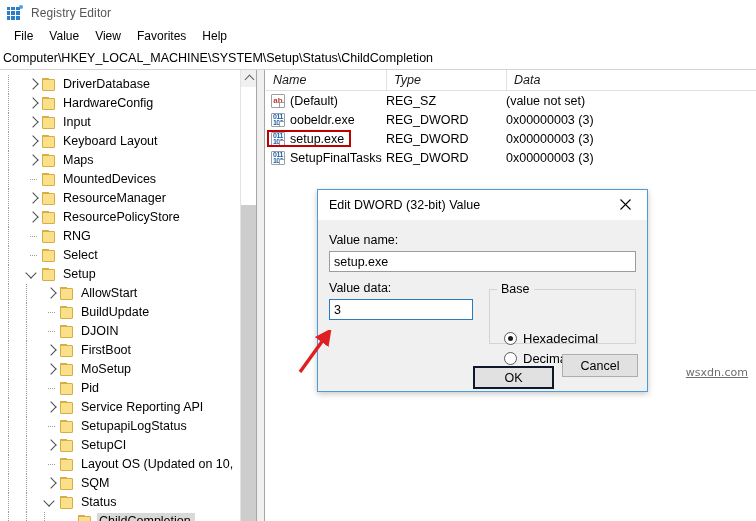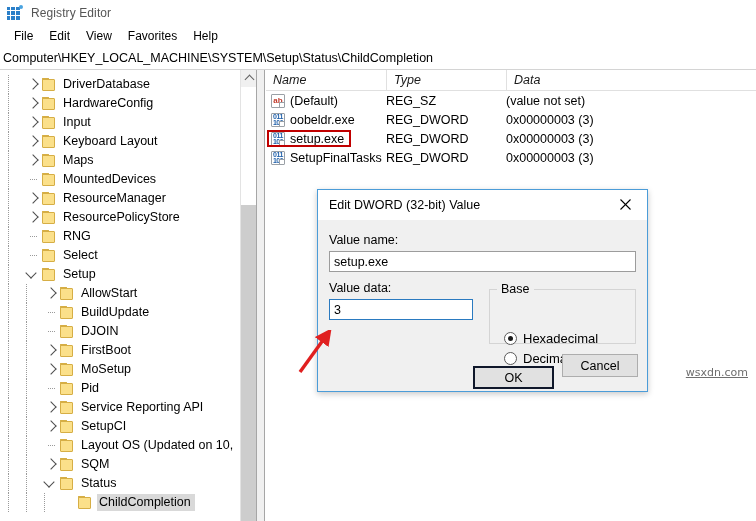--- a/index.html
+++ b/index.html
@@ -399,21 +399,21 @@
   <div class="titlebar">
     <div class="app-icon">
       <div class="grid"></div>
       <div class="dot"></div>
     </div>
     <div class="title-text">Registry Editor</div>
   </div>
 
   <div class="menubar">
     <div class="menu-item">File</div>
-    <div class="menu-item">Edit</div>
+    <div class="menu-item">Value</div>
     <div class="menu-item">View</div>
     <div class="menu-item">Favorites</div>
     <div class="menu-item">Help</div>
   </div>
 
   <div class="addressbar">
     <div class="path">Computer\HKEY_LOCAL_MACHINE\SYSTEM\Setup\Status\ChildCompletion</div>
   </div>
 
   <div class="panes">
@@ -635,20 +635,33 @@
             <div class="vline" style="left: 26px;"></div>
             <div style="width: 24px; flex: 0 0 auto;"></div>
             <div class="twisty closed">
               <div class="chev"></div>
             </div>
             <div class="folder">
               <div class="tab"></div>
               <div class="body"></div>
             </div>
             <div class="row-label">Service Reporting API</div>
+          </div>
+          <div class="tree-row">
+            <div class="vline" style="left: 8px;"></div>
+            <div class="vline" style="left: 26px;"></div>
+            <div style="width: 24px; flex: 0 0 auto;"></div>
+            <div class="twisty leaf">
+              <div class="dots"></div>
+            </div>
+            <div class="folder">
+              <div class="tab"></div>
+              <div class="body"></div>
+            </div>
+            <div class="row-label">SetupapiLogStatus</div>
           </div>
           <div class="tree-row">
             <div class="vline" style="left: 8px;"></div>
             <div class="vline" style="left: 26px;"></div>
             <div style="width: 24px; flex: 0 0 auto;"></div>
             <div class="twisty closed">
               <div class="chev"></div>
             </div>
             <div class="folder">
               <div class="tab"></div>

